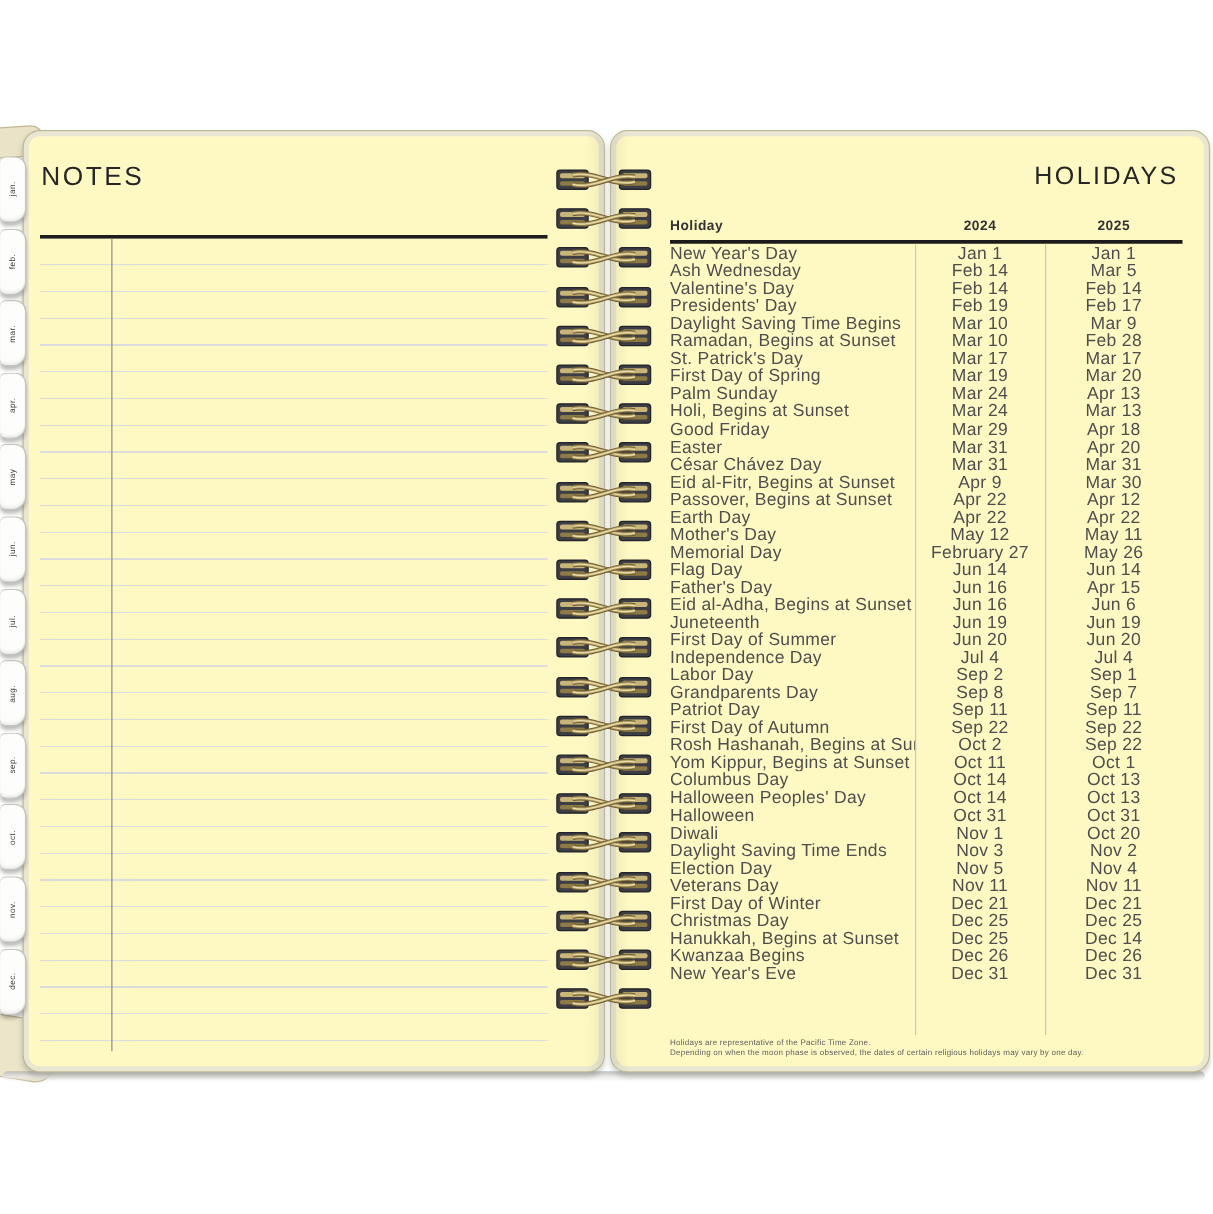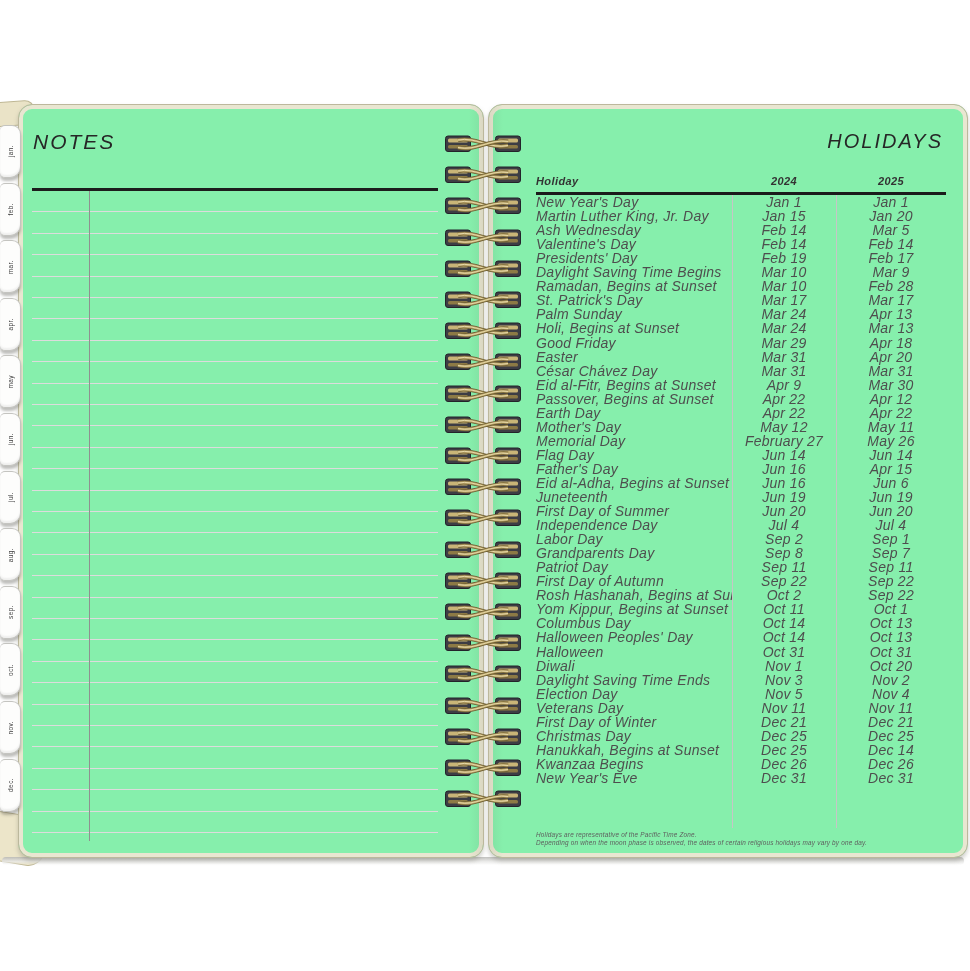--- a/index.html
+++ b/index.html
@@ -5,26 +5,25 @@
   html,body{margin:0;padding:0;}
   body{
     width:970px;height:971px;position:relative;overflow:hidden;
     background:#ffffff;
     font-family:"Liberation Sans", sans-serif;
     -webkit-font-smoothing:antialiased;
   }
   
   .page{
     position:absolute;top:104px;height:752px;
-    background:#86efac;
+    background:#fef9c3;
     border:1px solid #bcb89c;
     border-radius:14px;
     box-shadow:inset 0 0 0 4px #e9e6d1, 0 3px 4px rgba(120,120,110,.35);
     z-index:1;
-    font-style:italic;
   }
   .page-left{left:18px;width:464px;}
   .page-right{left:488px;width:478px;}
   .page-left::after{
     content:"";position:absolute;top:0;right:0;width:14px;height:100%;
     background:linear-gradient(to left, rgba(90,90,70,.10), rgba(0,0,0,0));
     border-radius:0 14px 14px 0;
   }
   .page-right::after{
     content:"";position:absolute;top:0;left:0;width:14px;height:100%;
@@ -124,25 +123,20 @@
     <div class="tbl-rule"></div>
     <div class="vline vline-1"></div>
     <div class="vline vline-2"></div>
     <div class="tbl-rows">
         <div class="row">
           <span class="c-name">New Year's Day</span>
           <span class="c-d1">Jan 1</span>
           <span class="c-d2">Jan 1</span>
         </div>
         <div class="row">
-          <span class="c-name">Martin Luther King, Jr. Day</span>
-          <span class="c-d1">Jan 15</span>
-          <span class="c-d2">Jan 20</span>
-        </div>
-        <div class="row">
           <span class="c-name">Ash Wednesday</span>
           <span class="c-d1">Feb 14</span>
           <span class="c-d2">Mar 5</span>
         </div>
         <div class="row">
           <span class="c-name">Valentine's Day</span>
           <span class="c-d1">Feb 14</span>
           <span class="c-d2">Feb 14</span>
         </div>
         <div class="row">
@@ -157,20 +151,25 @@
         </div>
         <div class="row">
           <span class="c-name">Ramadan, Begins at Sunset</span>
           <span class="c-d1">Mar 10</span>
           <span class="c-d2">Feb 28</span>
         </div>
         <div class="row">
           <span class="c-name">St. Patrick's Day</span>
           <span class="c-d1">Mar 17</span>
           <span class="c-d2">Mar 17</span>
+        </div>
+        <div class="row">
+          <span class="c-name">First Day of Spring</span>
+          <span class="c-d1">Mar 19</span>
+          <span class="c-d2">Mar 20</span>
         </div>
         <div class="row">
           <span class="c-name">Palm Sunday</span>
           <span class="c-d1">Mar 24</span>
           <span class="c-d2">Apr 13</span>
         </div>
         <div class="row">
           <span class="c-name">Holi, Begins at Sunset</span>
           <span class="c-d1">Mar 24</span>
           <span class="c-d2">Mar 13</span>

